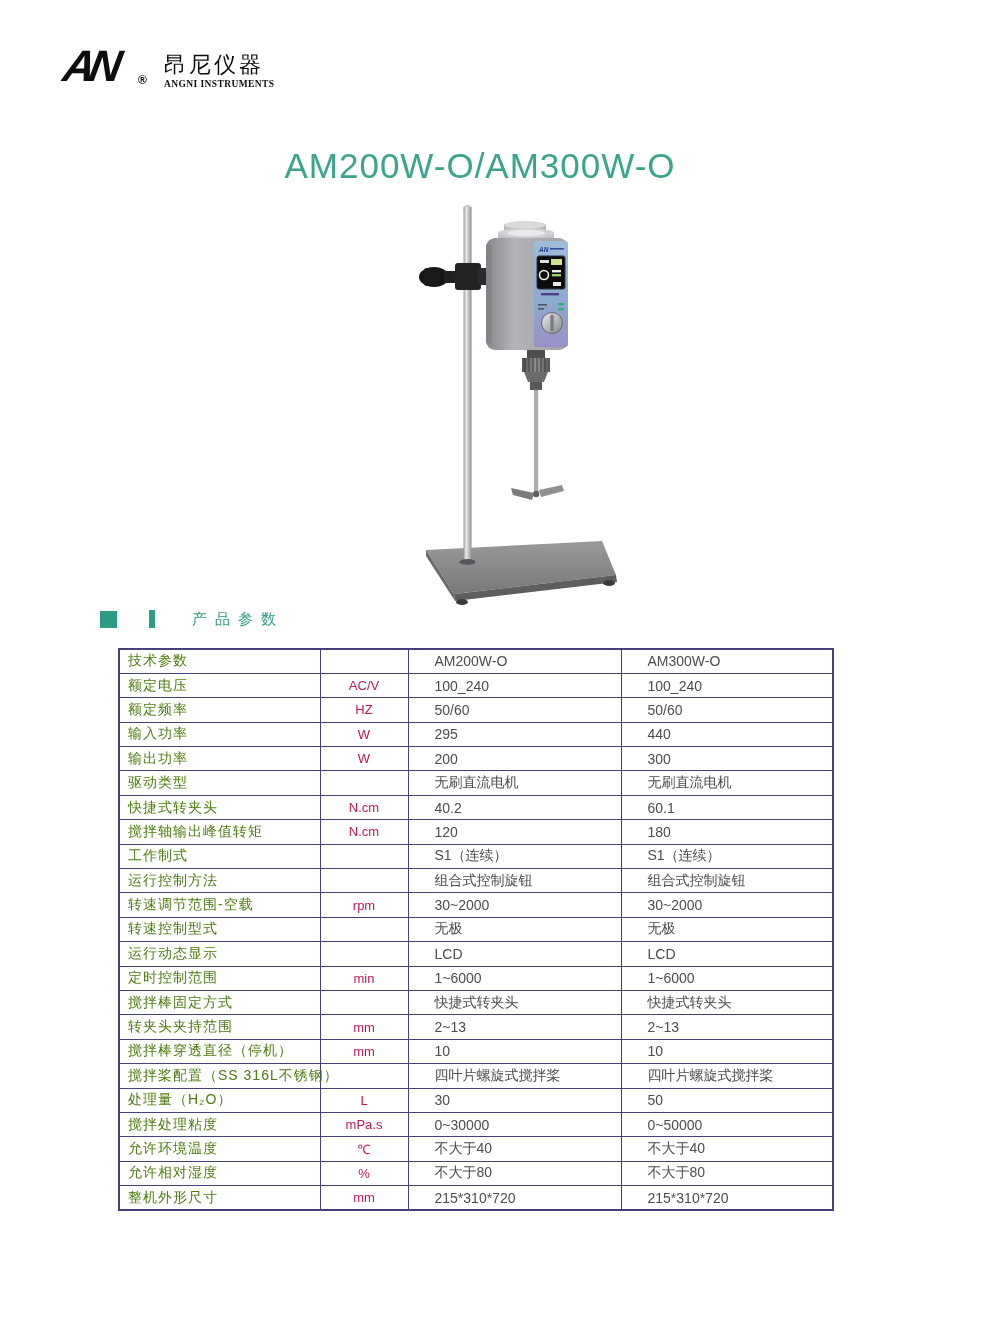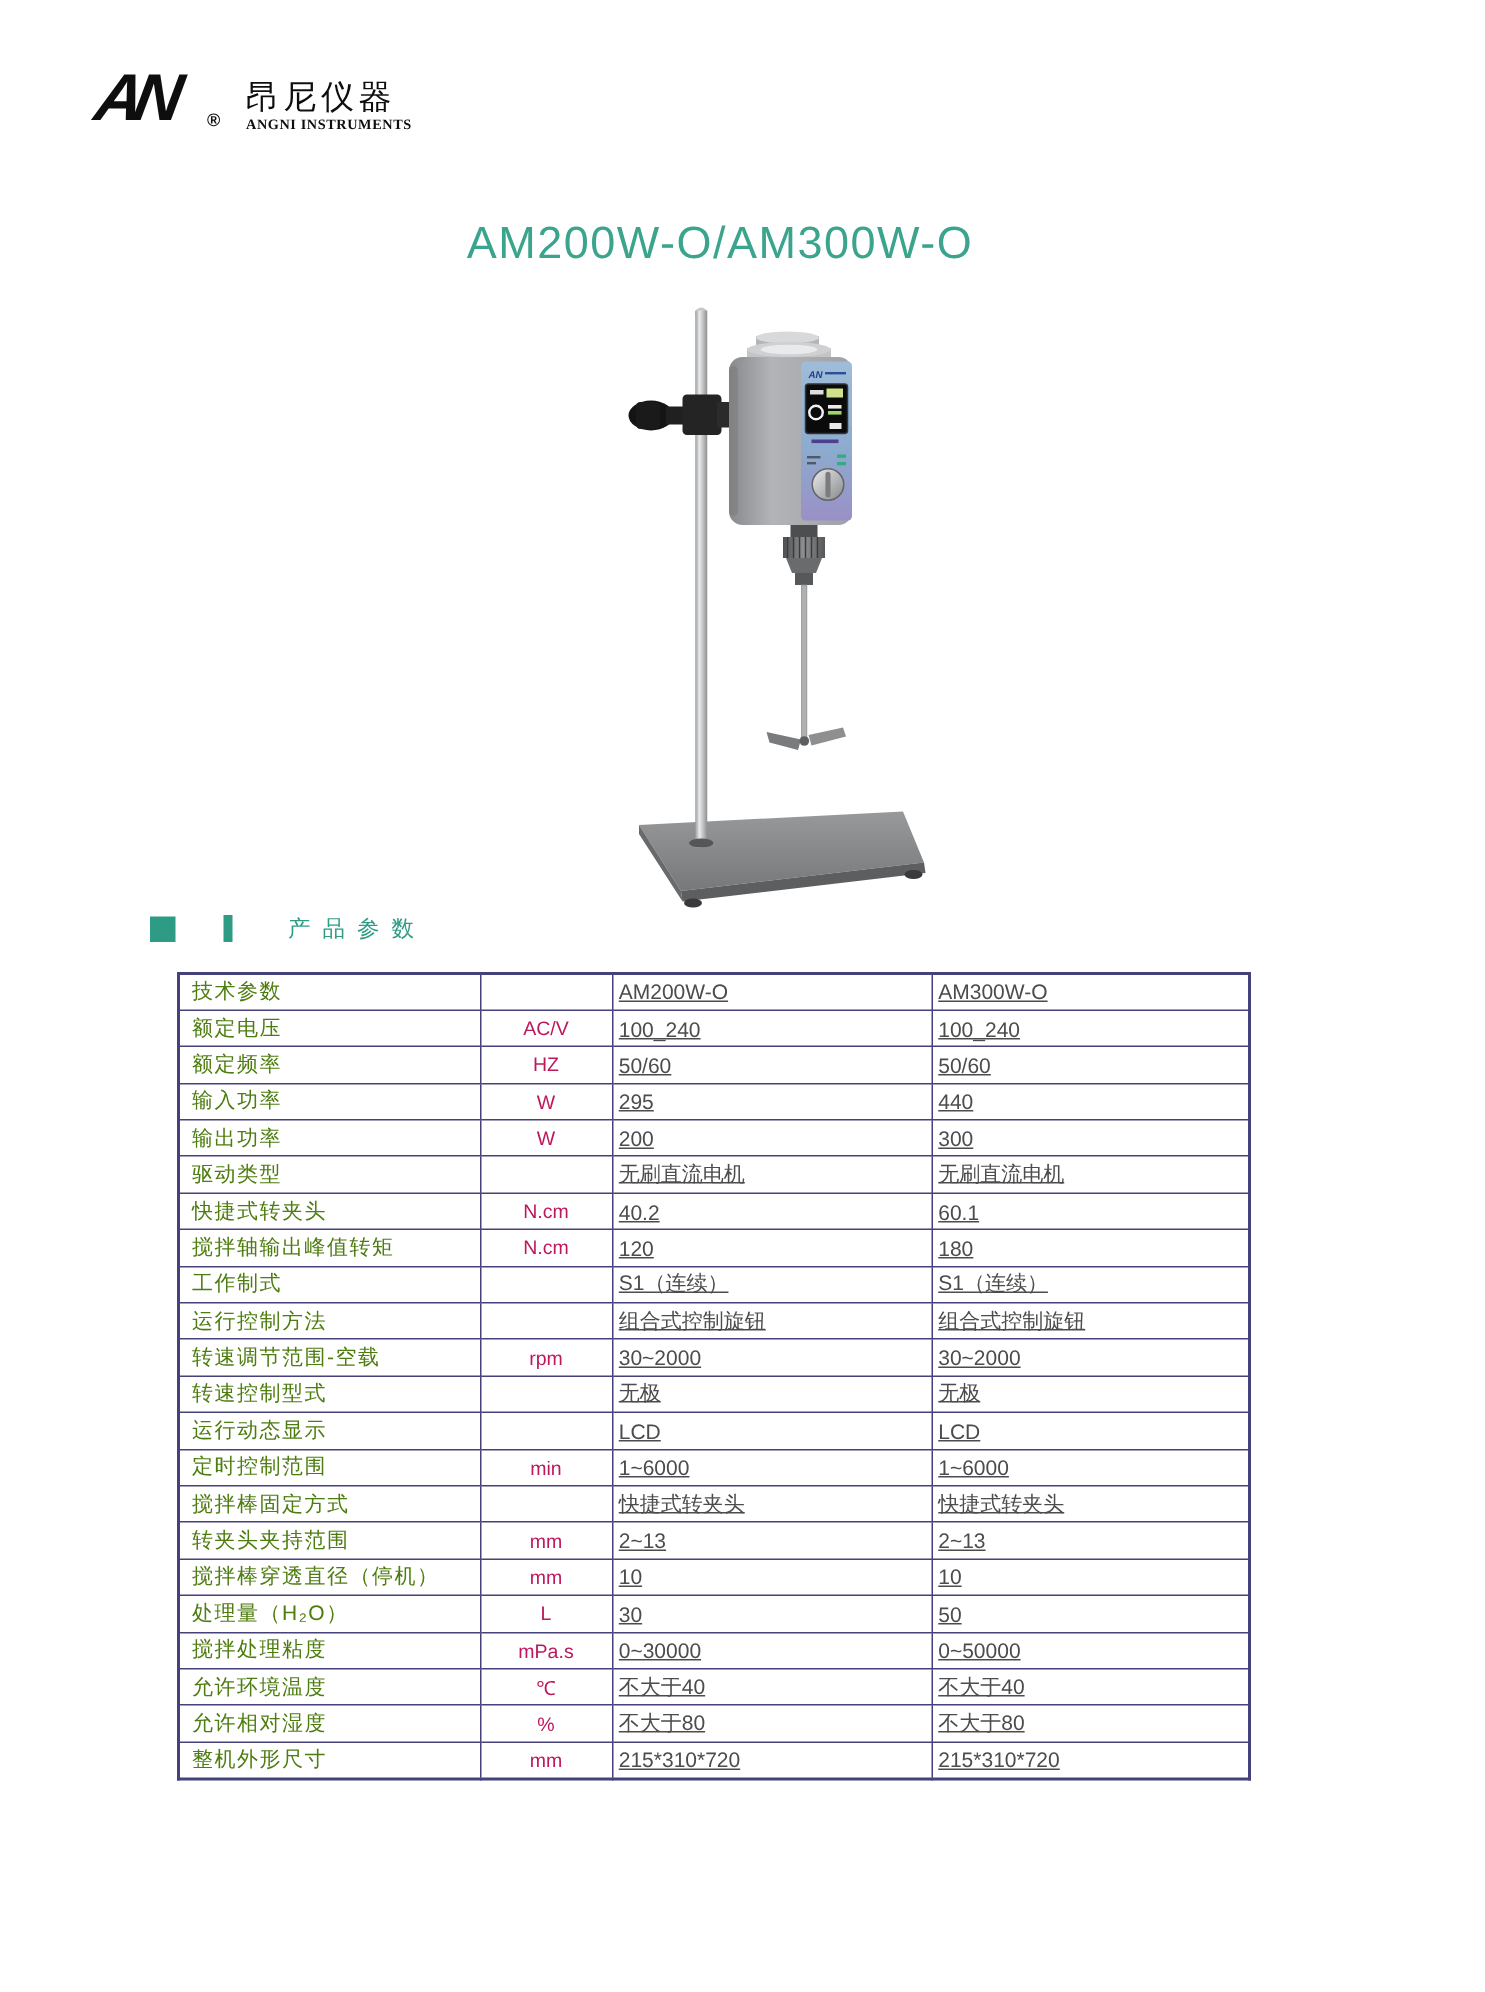--- a/index.html
+++ b/index.html
@@ -12,41 +12,41 @@
   .logo-an{display:inline-block;font-style:italic;font-weight:bold;font-size:44px;
            line-height:36px;letter-spacing:-6px;transform:skewX(-10deg);color:#0e0e0e;}
   .logo-reg{position:absolute;left:74px;top:25px;font-size:12px;font-weight:bold;color:#0e0e0e;}
   .logo-text{margin-left:16px;padding-top:6px;}
   .logo-cn{font-size:22px;font-weight:normal;color:#0e0e0e;letter-spacing:3px;line-height:22px;}
   .logo-en{font-size:9.5px;font-family:"Liberation Serif",serif;font-weight:bold;
            color:#0e0e0e;letter-spacing:0.4px;margin-top:3px;}
 
   
   .page-title{position:absolute;left:0;right:30px;top:146px;text-align:center;
-              font-size:30px;font-weight:400;letter-spacing:1px;
+              font-size:35px;font-weight:400;letter-spacing:1px;
               color:var(--accent-teal,#3BA48D);}
 
   
   .product-fig{position:absolute;left:400px;top:198px;width:260px;height:410px;}
 
   
   .section-head{position:absolute;left:100px;top:609px;display:flex;align-items:center;height:20px;gap:24px;}
   .section-sq{width:17px;height:17px;background:var(--section-green,#2E9C85);}
   .section-bar{width:6px;height:18px;background:var(--section-green,#2E9C85);margin-left:8px;}
   .section-title{margin-left:13px;font-size:15px;color:var(--section-green,#2E9C85);letter-spacing:8px;}
 
   
   .spec-table{position:absolute;left:118px;top:648px;width:714px;
               border-collapse:collapse;table-layout:fixed;
               border:2.5px solid var(--table-border,#45417A);}
   .spec-table td{border:1.5px solid var(--table-border,#45417A);height:24.4px;
                  padding:0;vertical-align:middle;box-sizing:border-box;background:#fff;}
   td.c-label{padding-left:8px;font-size:14px;color:#4d7c0f;letter-spacing:1px;white-space:nowrap;}
   td.c-unit{text-align:center;font-size:13px;color:#be185d;}
-  td.c-val{padding-left:4px;font-size:14px;color:#4c4c4c;white-space:nowrap;text-decoration:underline;}
+  td.c-val{padding-left:26px;font-size:14px;color:#4c4c4c;white-space:nowrap;}
 </style>
 </head>
 <body>
 
 <div class="page">
 
   <div class="logo">
     <div class="logo-mark">
       <span class="logo-an">AN</span>
       <span class="logo-reg">®</span>
@@ -294,20 +294,26 @@
       <td class="c-val">2~13</td>
     </tr>
 
     <tr>
       <td class="c-label">搅拌棒穿透直径（停机）</td>
       <td class="c-unit">mm</td>
       <td class="c-val">10</td>
       <td class="c-val">10</td>
     </tr>
 
+    <tr>
+      <td class="c-label">搅拌桨配置（SS 316L不锈钢）</td>
+      <td class="c-unit"></td>
+      <td class="c-val">四叶片螺旋式搅拌桨</td>
+      <td class="c-val">四叶片螺旋式搅拌桨</td>
+    </tr>
 
     <tr>
       <td class="c-label">处理量（H₂O）</td>
       <td class="c-unit">L</td>
       <td class="c-val">30</td>
       <td class="c-val">50</td>
     </tr>
 
     <tr>
       <td class="c-label">搅拌处理粘度</td>

